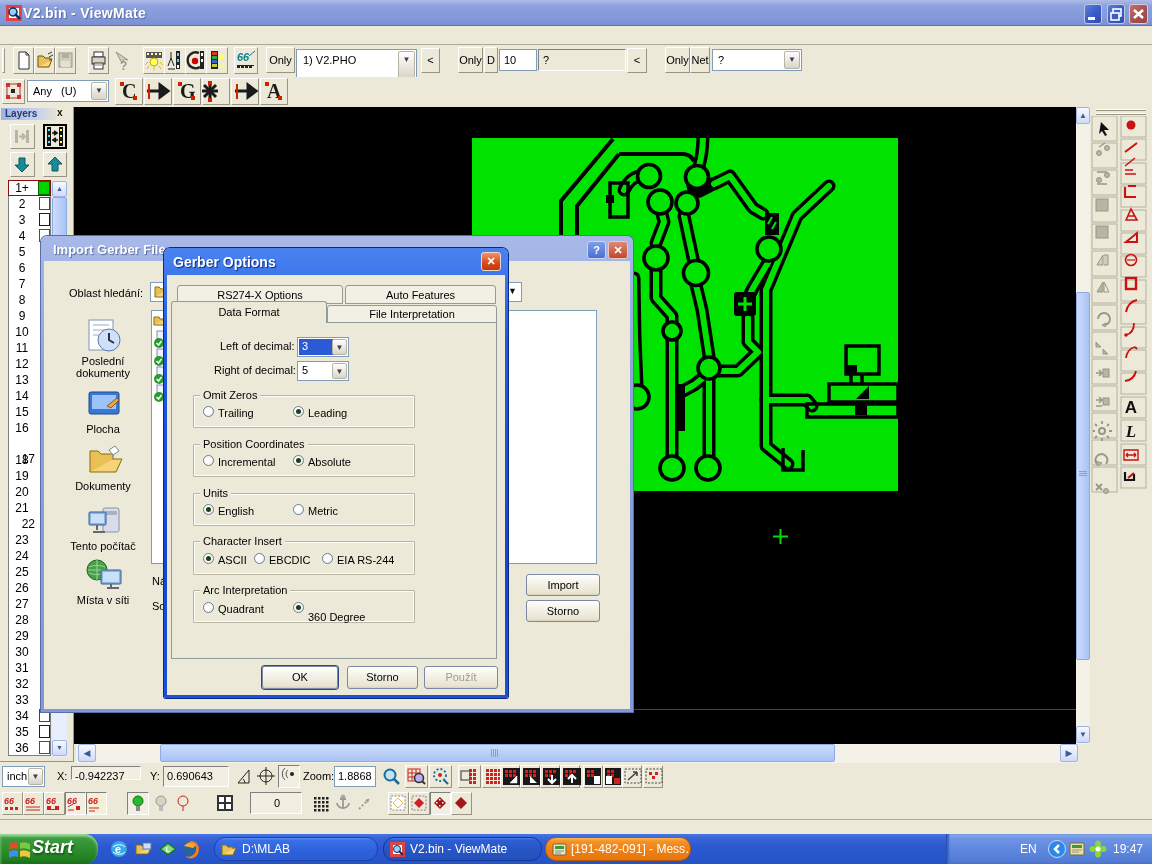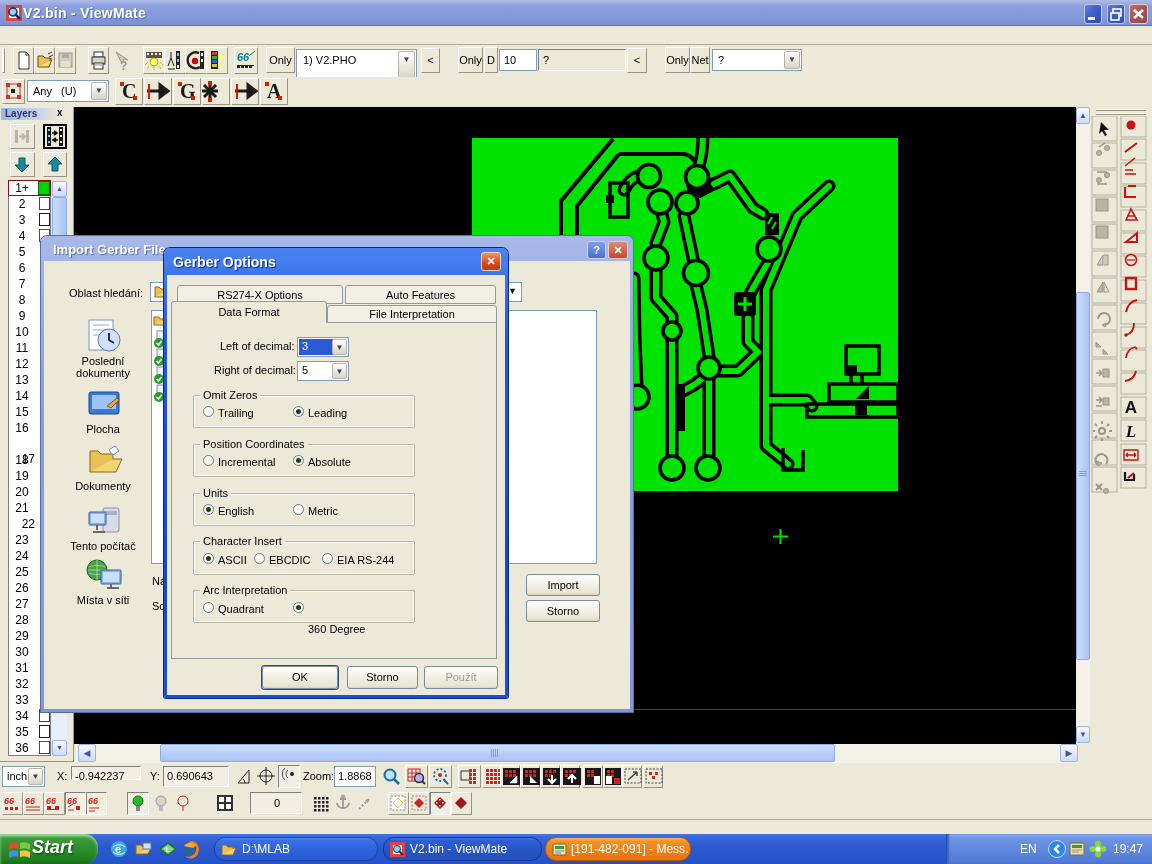--- a/index.html
+++ b/index.html
@@ -872,21 +872,21 @@
   <div class="radio" style="left:87px;top:278px"></div>
         <span class="lbl" style="left:102px;top:279px">EBCDIC</span>
   <div class="radio" style="left:155px;top:278px"></div>
         <span class="lbl" style="left:170px;top:279px">EIA RS-244</span>
 
   <div class="grp" style="left:26px;top:315px;width:222px;height:33px"></div>
   <div class="grplbl" style="left:33px;top:309px">Arc Interpretation</div>
   <div class="radio" style="left:36px;top:327px"></div>
         <span class="lbl" style="left:51px;top:328px">Quadrant</span>
   <div class="radio sel" style="left:126px;top:327px"></div>
-        <span class="lbl" style="left:141px;top:348px">360 Degree</span>
+        <span class="lbl" style="left:141px;top:336px">360 Degree</span>
 
   <div class="xpbtn" style="left:95px;top:391px;width:76px;height:23px;line-height:21px;box-shadow:0 0 0 1px #2a4a8a">OK</div>
   <div class="xpbtn" style="left:180px;top:391px;width:71px;height:23px;line-height:21px">Storno</div>
   <div class="xpbtn" style="left:257px;top:391px;width:74px;height:23px;line-height:21px;color:#a09c8a">Použít</div>
  </div>
 </div>
 
 <div class="abs" id="taskbar">
 
  <div class="abs" style="left:0;top:0;width:98px;height:30px;background:linear-gradient(180deg,#7ec77e 0%,#3f9c3f 12%,#2e8f2e 50%,#1f7d1f 88%,#166a16 100%);border-radius:0 14px 14px 0;box-shadow:inset 0 2px 3px #9ad89a"></div>

